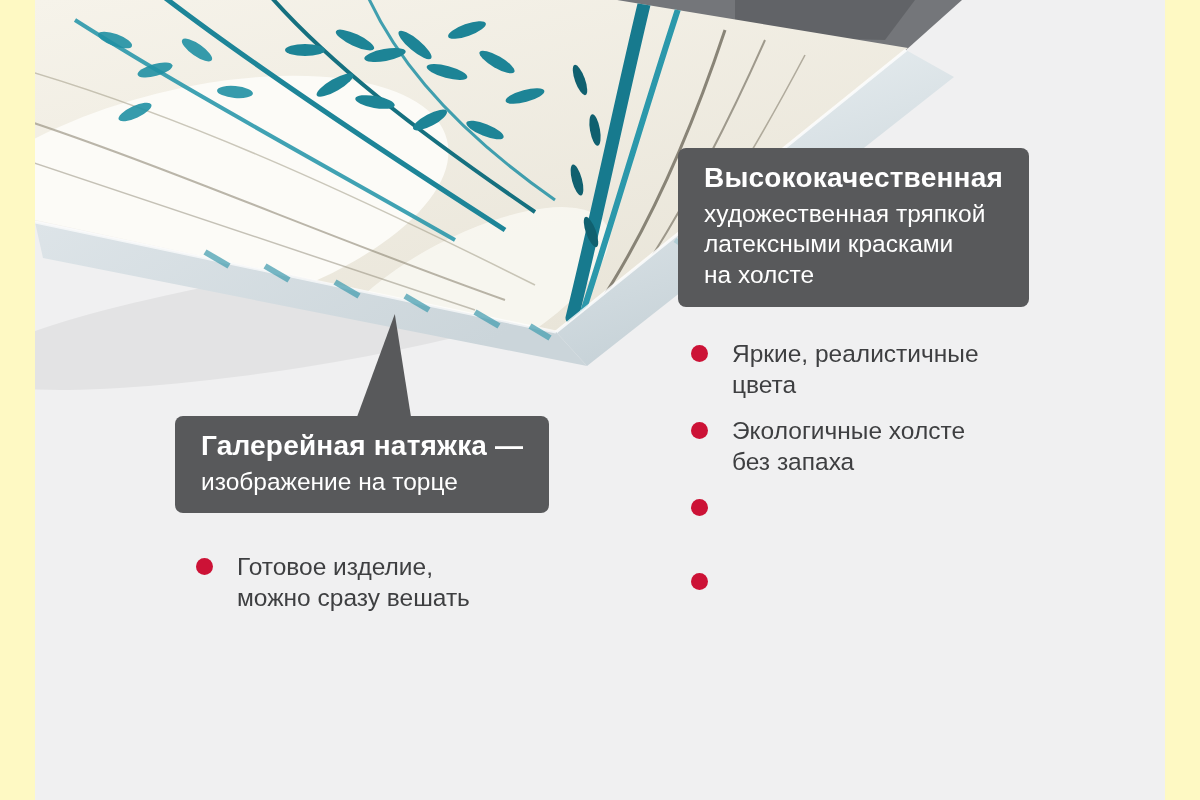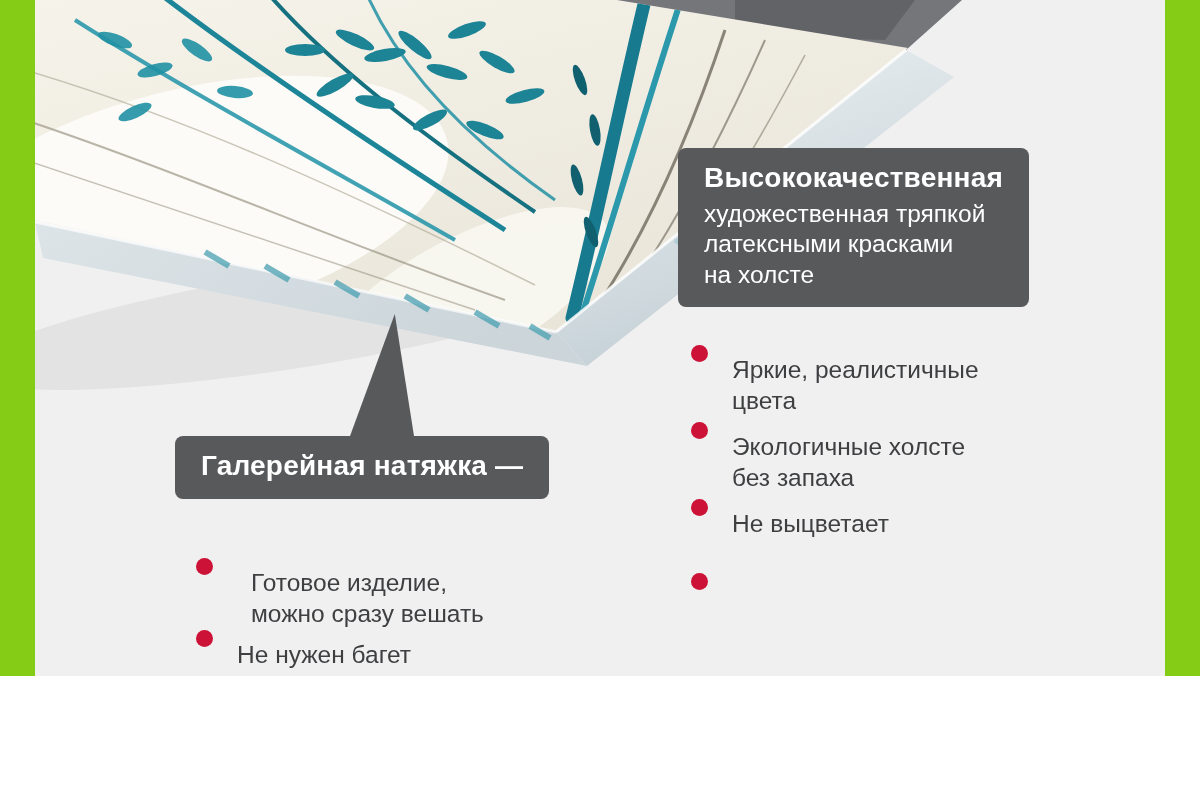--- a/index.html
+++ b/index.html
@@ -1,34 +1,34 @@
 <!DOCTYPE html>
 <html><head>
 <meta charset="utf-8">
 <style>
   html,body { margin:0; padding:0; background:#ffffff; }
   body { font-family:"Liberation Sans","DejaVu Sans",sans-serif; }
-  .stage { position:relative; width:1200px; height:676px; overflow:hidden; background:#84cc16; margin:0 auto; }
+  .stage { position:relative; width:1200px; height:800px; overflow:hidden; background:#fef9c3; margin:0 auto; }
   .content-bg { position:absolute; left:35px; top:0; width:1130px; height:800px; background:#f0f0f1; z-index:0; }
   svg.photo { position:absolute; left:35px; top:0; z-index:1; pointer-events:none; }
 
   .callout { position:absolute; background:#58595b; color:#ffffff; border-radius:8px; z-index:3;
              padding:13px 26px 16px 26px; }
   .callout .title { font-weight:bold; font-size:28px; line-height:1.2; letter-spacing:.2px; white-space:pre-line; }
   .callout .body  { font-size:24.5px; line-height:1.26; margin-top:4px; white-space:pre-line; }
   .callout-print { left:678px; top:148px; }
-  .callout-wrap  { left:175px; top:436px; }
+  .callout-wrap  { left:175px; top:416px; }
   .tail { position:absolute; left:350px; top:314px; width:64px; height:122px; background:#58595b;
           clip-path:polygon(70% 0, 0 100%, 100% 100%); z-index:2; }
 
   .feature { position:absolute; display:flex; align-items:flex-start; z-index:3; }
   .feature .dot { width:17px; height:17px; border-radius:50%; background:#cc1236; margin-top:7px; margin-right:24px; flex:none; }
-  .feature .txt { font-size:24.5px; line-height:1.27; color:#3e3f41; white-space:pre-line;margin-top:16px; }
+  .feature .txt { font-size:24.5px; line-height:1.27; color:#3e3f41; white-space:pre-line; }
 
-  .f-l1 { left:196px; top:551px;gap:14px; }
+  .f-l1 { left:196px; top:551px; }
   .f-l2 { left:196px; top:623px; }
   .f-r1 { left:691px; top:338px; }
   .f-r2 { left:691px; top:415px; }
   .f-r3 { left:691px; top:492px; }
   .f-r4 { left:691px; top:566px; }
 </style>
 </head>
 <body>
 
 <div class="stage">
@@ -130,43 +130,39 @@
     <div class="title">Высококачественная</div>
     <div class="body">художественная тряпкой
 латексными красками
 на холсте</div>
   </div>
 
   <div class="tail"></div>
 
   <div class="callout callout-wrap">
     <div class="title">Галерейная натяжка —</div>
+    <div class="body">изображение на торце</div>
   </div>
 
   <div class="feature f-l1">
     <span class="dot"></span>
     <span class="txt">Готовое изделие,
 можно сразу вешать</span>
-  </div>
-  <div class="feature f-l2">
-    <span class="dot"></span>
-    <span class="txt">Не нужен багет</span>
   </div>
 
   <div class="feature f-r1">
     <span class="dot"></span>
     <span class="txt">Яркие, реалистичные
 цвета</span>
   </div>
   <div class="feature f-r2">
     <span class="dot"></span>
     <span class="txt">Экологичные холсте
 без запаха</span>
   </div>
   <div class="feature f-r3">
     <span class="dot"></span>
-    <span class="txt">Не выцветает</span>
   </div>
   <div class="feature f-r4">
     <span class="dot"></span>
   </div>
 
 </div>
 
 </body></html>

